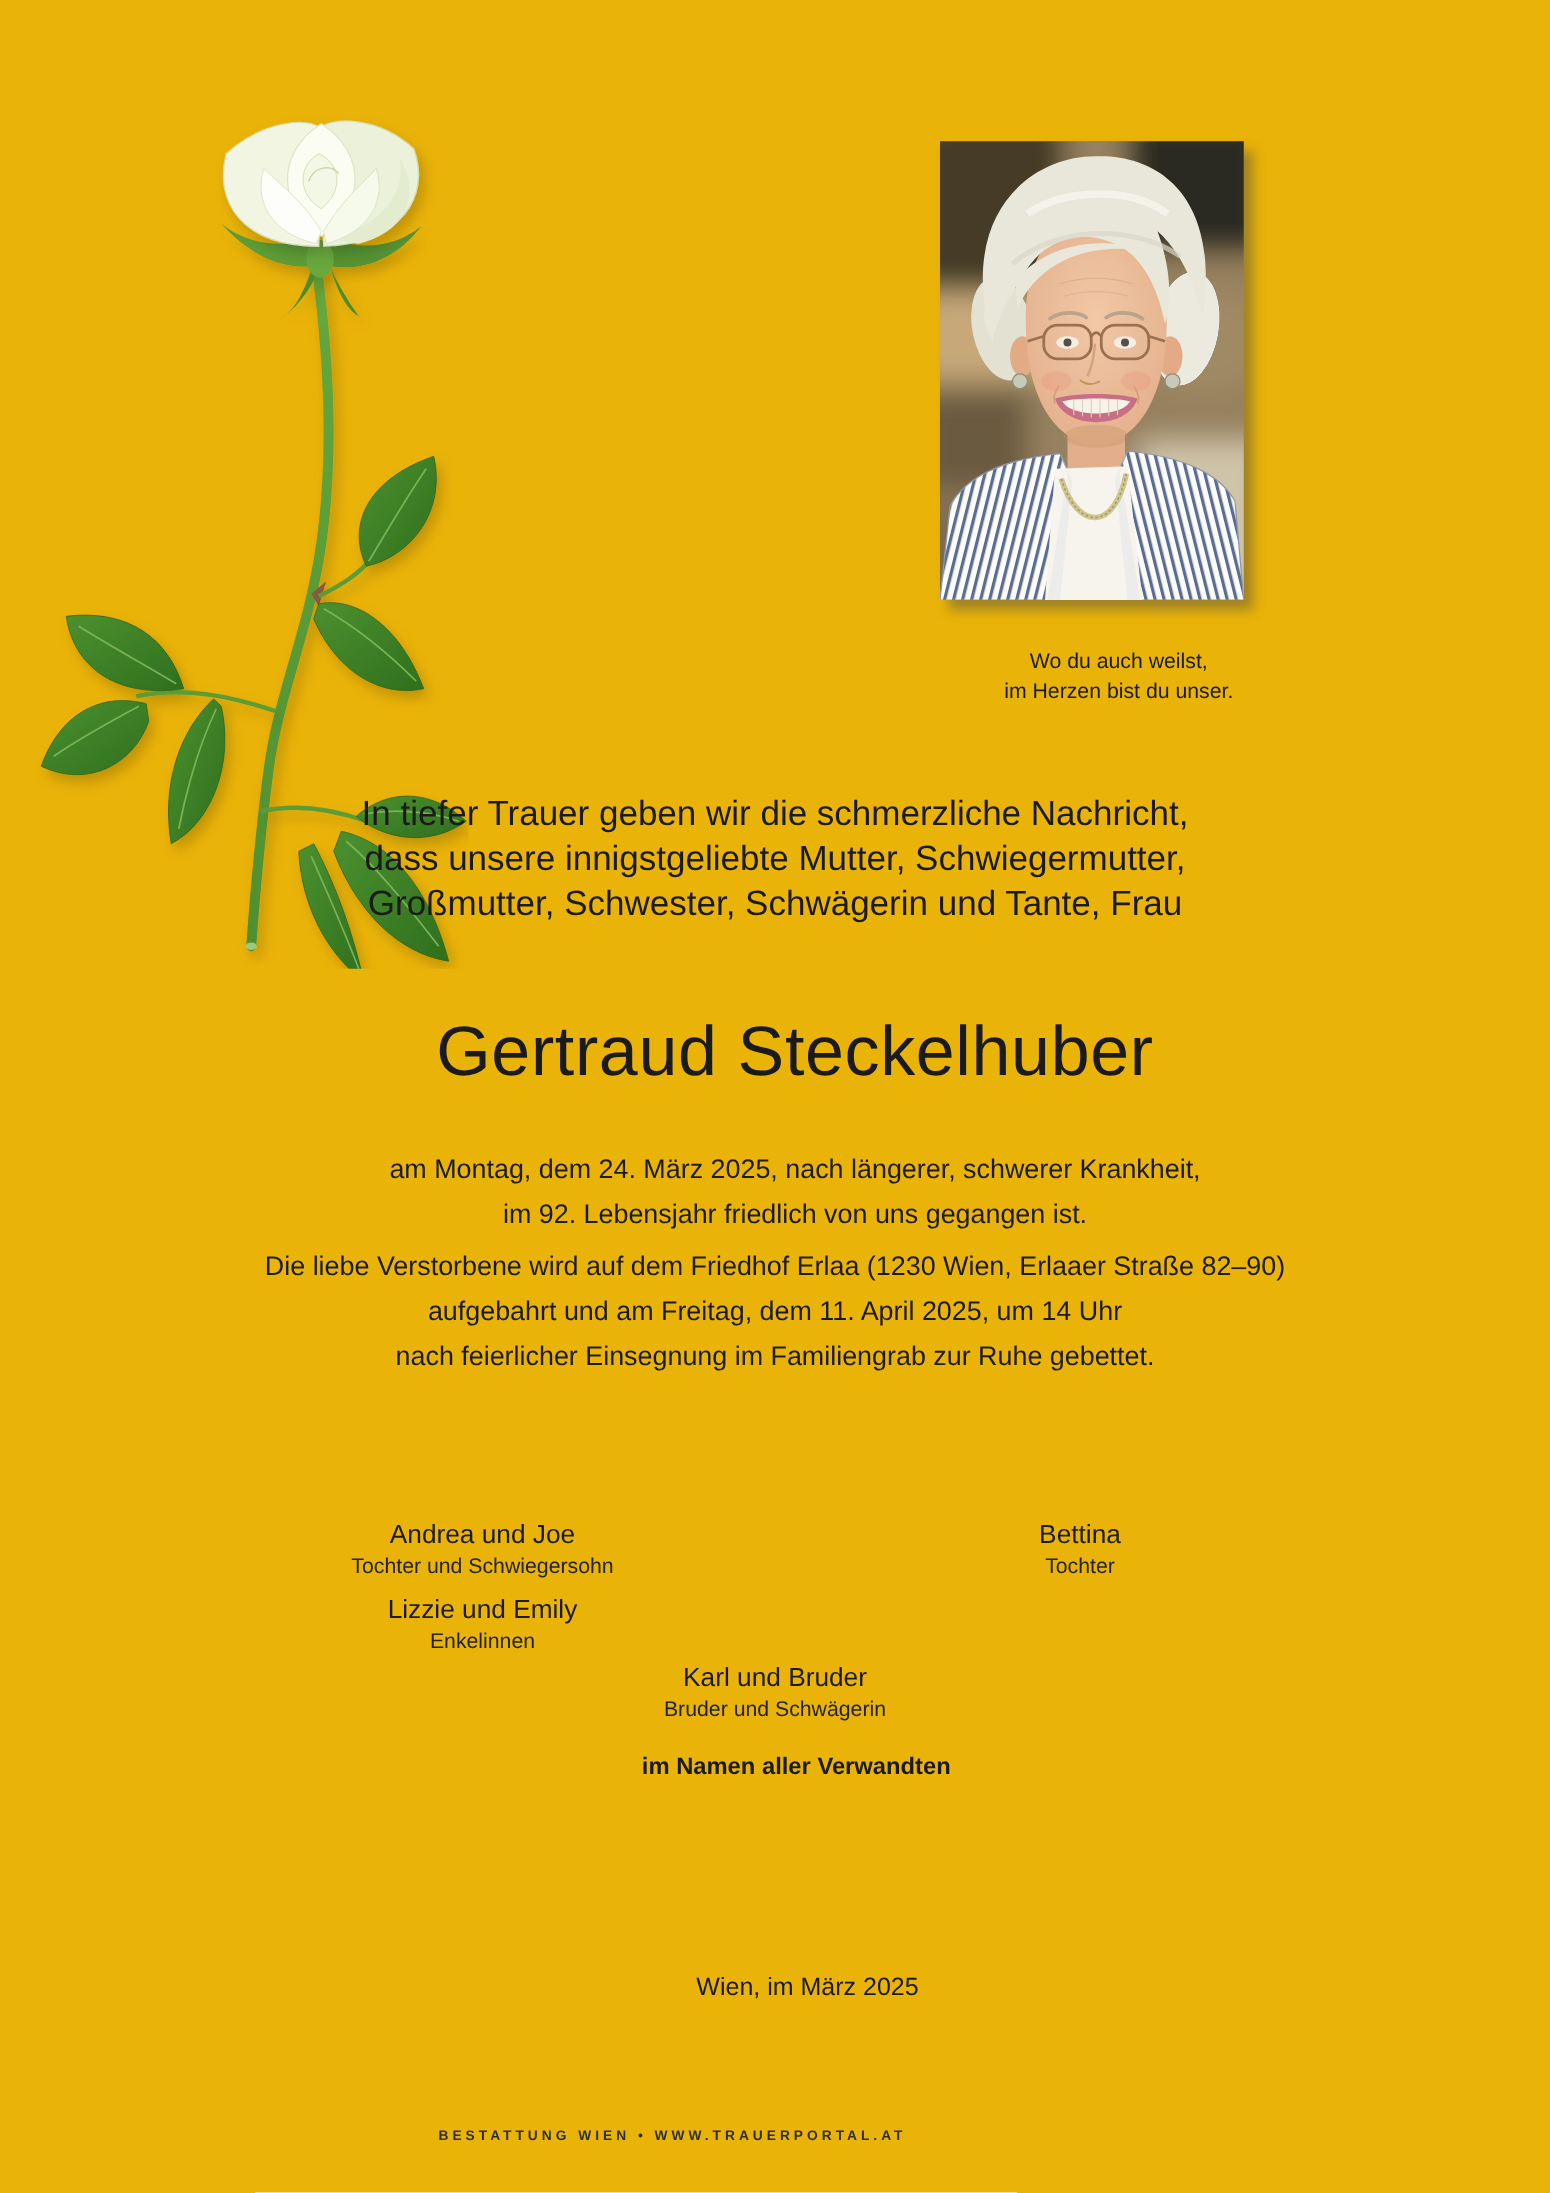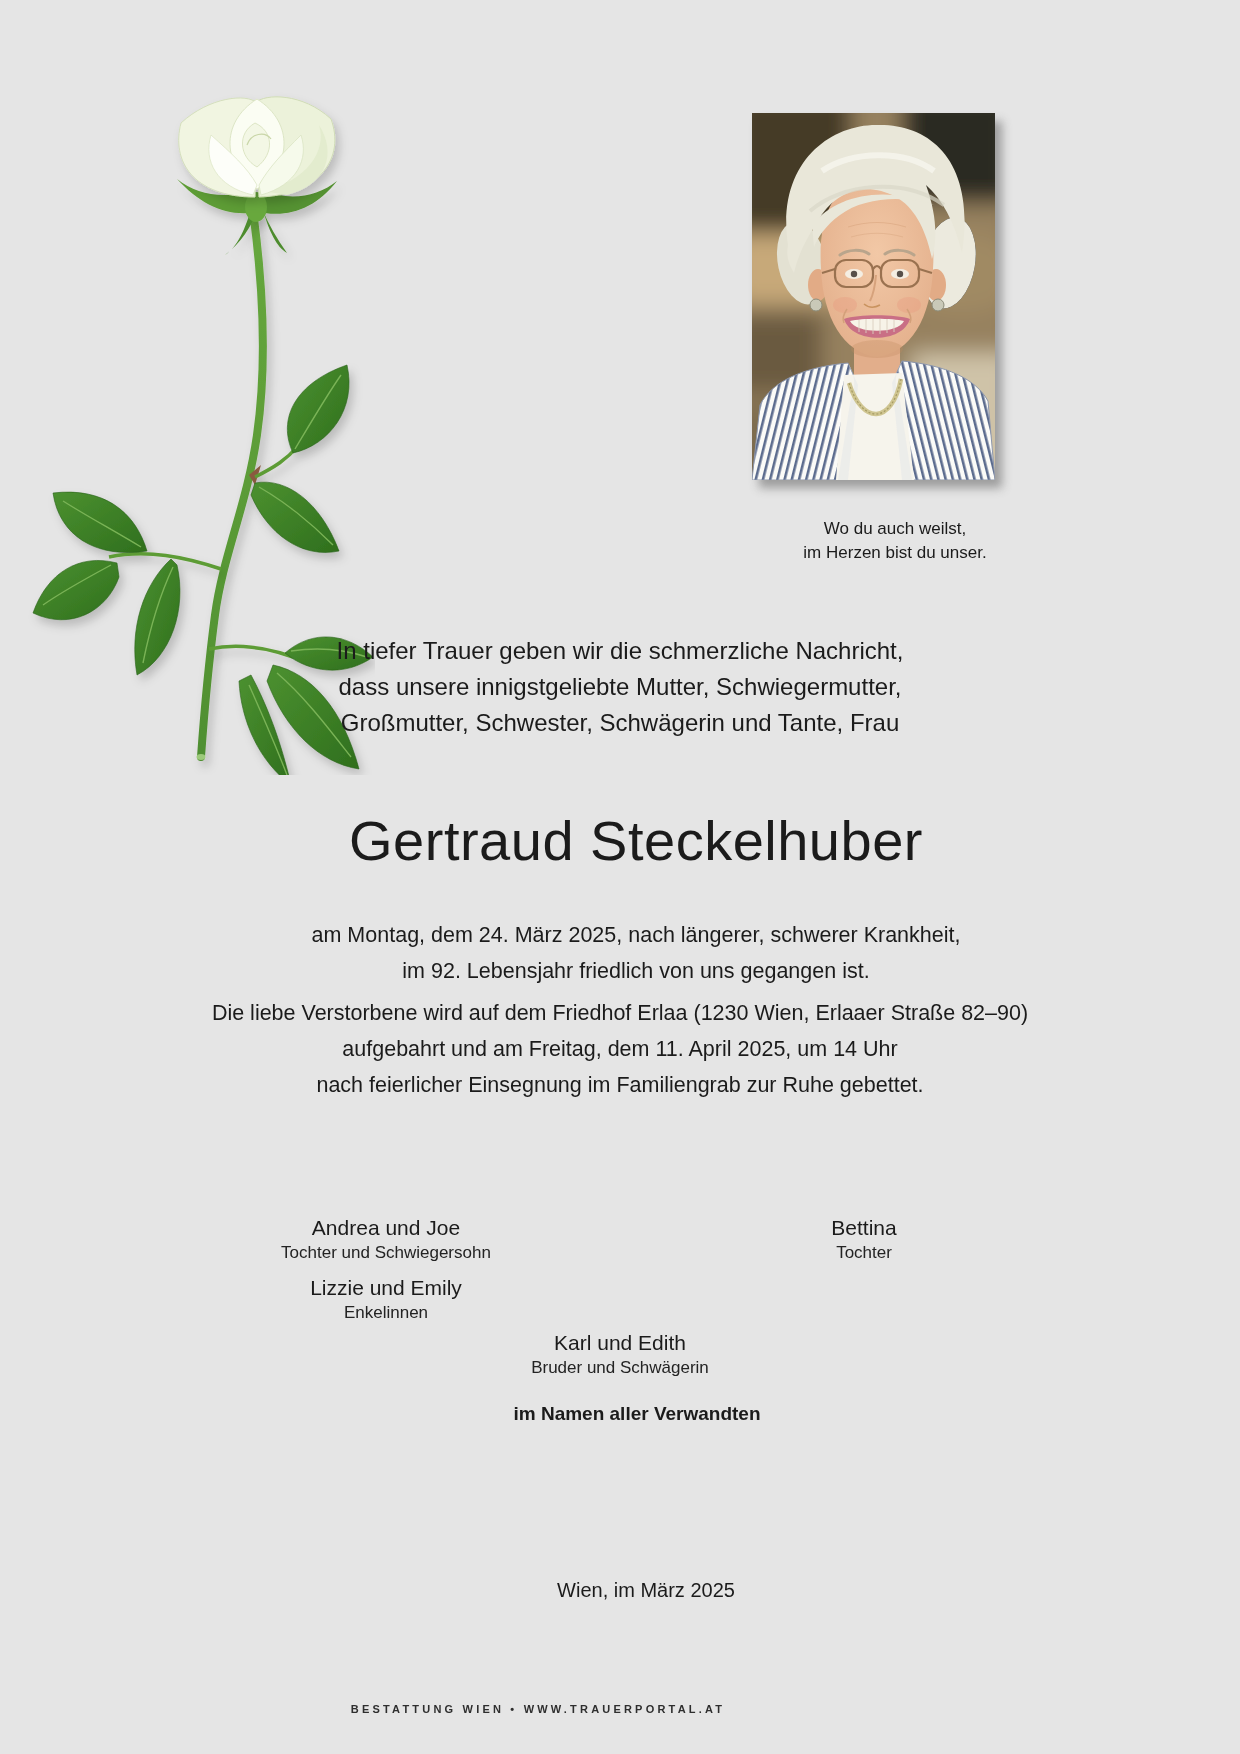--- a/index.html
+++ b/index.html
@@ -1,40 +1,40 @@
 <!DOCTYPE html>
 <html lang="de"><head>
 <meta charset="utf-8">
 <style>
   html,body{margin:0;padding:0;background:#ffffff;}
   .sheet{
     position:relative;
     width:1240px;height:1754px;
-    background:#e5e5e5;
+    background:#eab308;
     font-family:"Liberation Sans","DejaVu Sans",sans-serif;
     color:#1b1b1b;
     overflow:hidden;
   }
   .abs{position:absolute;}
   .ctr{text-align:center;}
 
   
   .rose{left:25px;top:85px;width:350px;height:690px;}
 
   
   .photo{
     left:752px;top:113px;width:243px;height:367px;
     box-shadow:7px 8px 9px rgba(70,70,70,.45);
     background:#9a8663;
   }
   .photo svg{display:block;width:100%;height:100%;}
 
   .caption{left:757px;top:517px;width:276px;font-size:17px;line-height:24px;color:#1b1b1b;}
 
-  .intro{left:0;top:633px;width:1240px;font-size:24px;line-height:36px;}
+  .intro{left:0;top:633px;width:1240px;font-size:28px;line-height:36px;}
   .deceased{left:0;top:791px;width:1240px;font-size:56px;line-height:68px;font-weight:400;margin:16px;letter-spacing:.5px;}
   .death{left:0;top:917px;width:1240px;font-size:21.5px;line-height:36px;padding-left:16px;}
   .funeral{left:0;top:995px;width:1240px;font-size:21.5px;line-height:36px;}
 
   .mourner .names{font-size:21px;line-height:26px;}
   .mourner .relation{font-size:17px;line-height:23px;color:#232323;}
   .m-left-top{left:146px;top:1215px;width:480px;}
   .m-right-top{left:624px;top:1215px;width:480px;}
   .m-left-mid{left:146px;top:1275px;width:480px;}
   .m-center-bottom{left:0;top:1330px;width:1240px;}
@@ -243,21 +243,21 @@
   </div>
   <div class="abs mourner m-left-mid ctr">
     <div class="names">Lizzie und Emily</div>
     <div class="relation">Enkelinnen</div>
   </div>
   <div class="abs mourner m-right-top ctr">
     <div class="names">Bettina</div>
     <div class="relation">Tochter</div>
   </div>
   <div class="abs mourner m-center-bottom ctr">
-    <div class="names">Karl und Edith</div>
+    <div class="names">Karl und Bruder</div>
     <div class="relation">Bruder und Schwägerin</div>
   </div>
 
   <div class="abs in-name ctr">im Namen aller Verwandten</div>
 
   <div class="abs place-date ctr">Wien, im März 2025</div>
 
   <div class="abs footer ctr">BESTATTUNG WIEN • WWW.TRAUERPORTAL.AT</div>
 
 </div>

